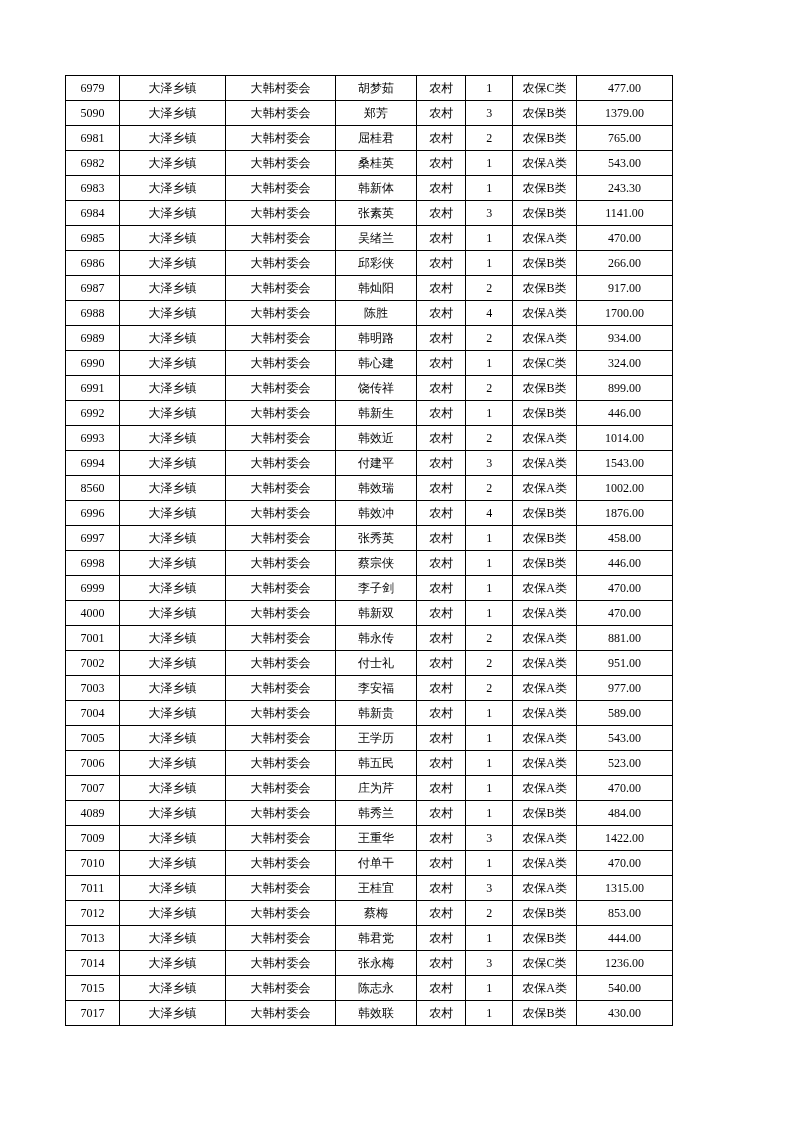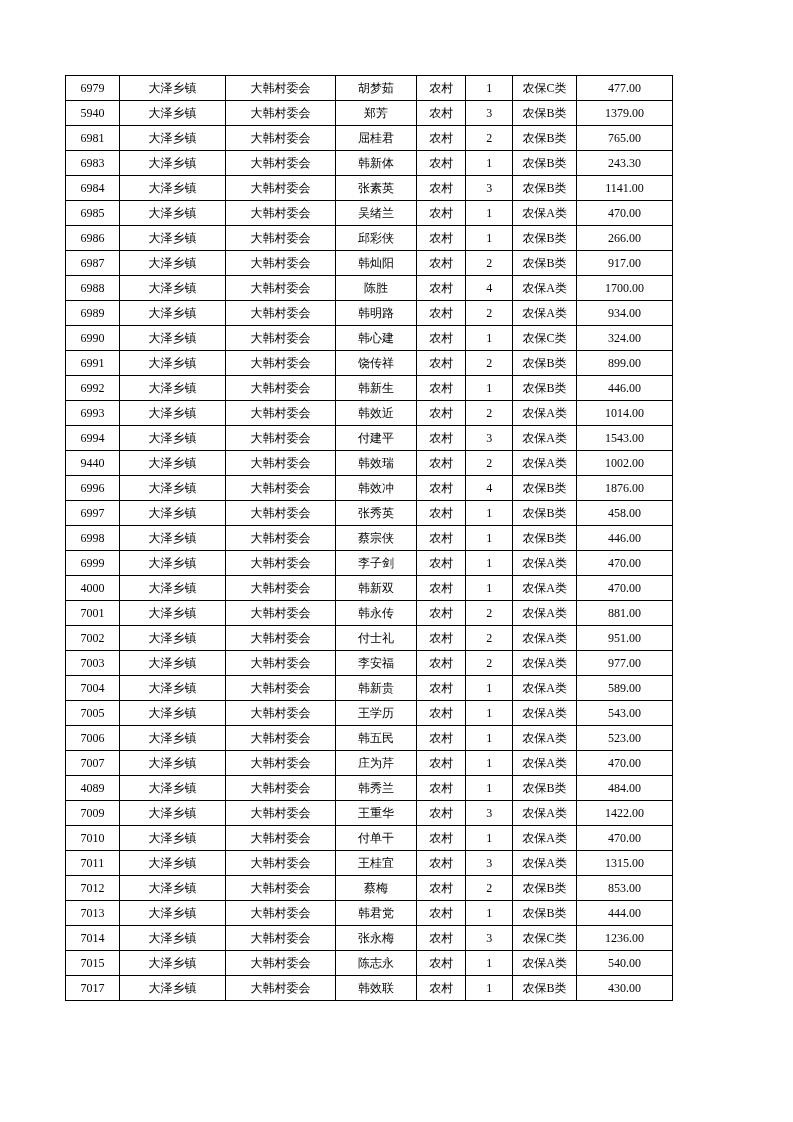--- a/index.html
+++ b/index.html
@@ -71,38 +71,48 @@
           <td class="col-id">6979</td>
           <td class="col-town">大泽乡镇</td>
           <td class="col-village">大韩村委会</td>
           <td class="col-name">胡梦茹</td>
           <td class="col-type">农村</td>
           <td class="col-count">1</td>
           <td class="col-category">农保C类</td>
           <td class="col-amount">477.00</td>
         </tr>
         <tr>
-          <td class="col-id">5940</td>
+          <td class="col-id">5090</td>
           <td class="col-town">大泽乡镇</td>
           <td class="col-village">大韩村委会</td>
           <td class="col-name">郑芳</td>
           <td class="col-type">农村</td>
           <td class="col-count">3</td>
           <td class="col-category">农保B类</td>
           <td class="col-amount">1379.00</td>
         </tr>
         <tr>
           <td class="col-id">6981</td>
           <td class="col-town">大泽乡镇</td>
           <td class="col-village">大韩村委会</td>
           <td class="col-name">屈桂君</td>
           <td class="col-type">农村</td>
           <td class="col-count">2</td>
           <td class="col-category">农保B类</td>
           <td class="col-amount">765.00</td>
+        </tr>
+        <tr>
+          <td class="col-id">6982</td>
+          <td class="col-town">大泽乡镇</td>
+          <td class="col-village">大韩村委会</td>
+          <td class="col-name">桑桂英</td>
+          <td class="col-type">农村</td>
+          <td class="col-count">1</td>
+          <td class="col-category">农保A类</td>
+          <td class="col-amount">543.00</td>
         </tr>
         <tr>
           <td class="col-id">6983</td>
           <td class="col-town">大泽乡镇</td>
           <td class="col-village">大韩村委会</td>
           <td class="col-name">韩新体</td>
           <td class="col-type">农村</td>
           <td class="col-count">1</td>
           <td class="col-category">农保B类</td>
           <td class="col-amount">243.30</td>
@@ -211,21 +221,21 @@
           <td class="col-id">6994</td>
           <td class="col-town">大泽乡镇</td>
           <td class="col-village">大韩村委会</td>
           <td class="col-name">付建平</td>
           <td class="col-type">农村</td>
           <td class="col-count">3</td>
           <td class="col-category">农保A类</td>
           <td class="col-amount">1543.00</td>
         </tr>
         <tr>
-          <td class="col-id">9440</td>
+          <td class="col-id">8560</td>
           <td class="col-town">大泽乡镇</td>
           <td class="col-village">大韩村委会</td>
           <td class="col-name">韩效瑞</td>
           <td class="col-type">农村</td>
           <td class="col-count">2</td>
           <td class="col-category">农保A类</td>
           <td class="col-amount">1002.00</td>
         </tr>
         <tr>
           <td class="col-id">6996</td>

